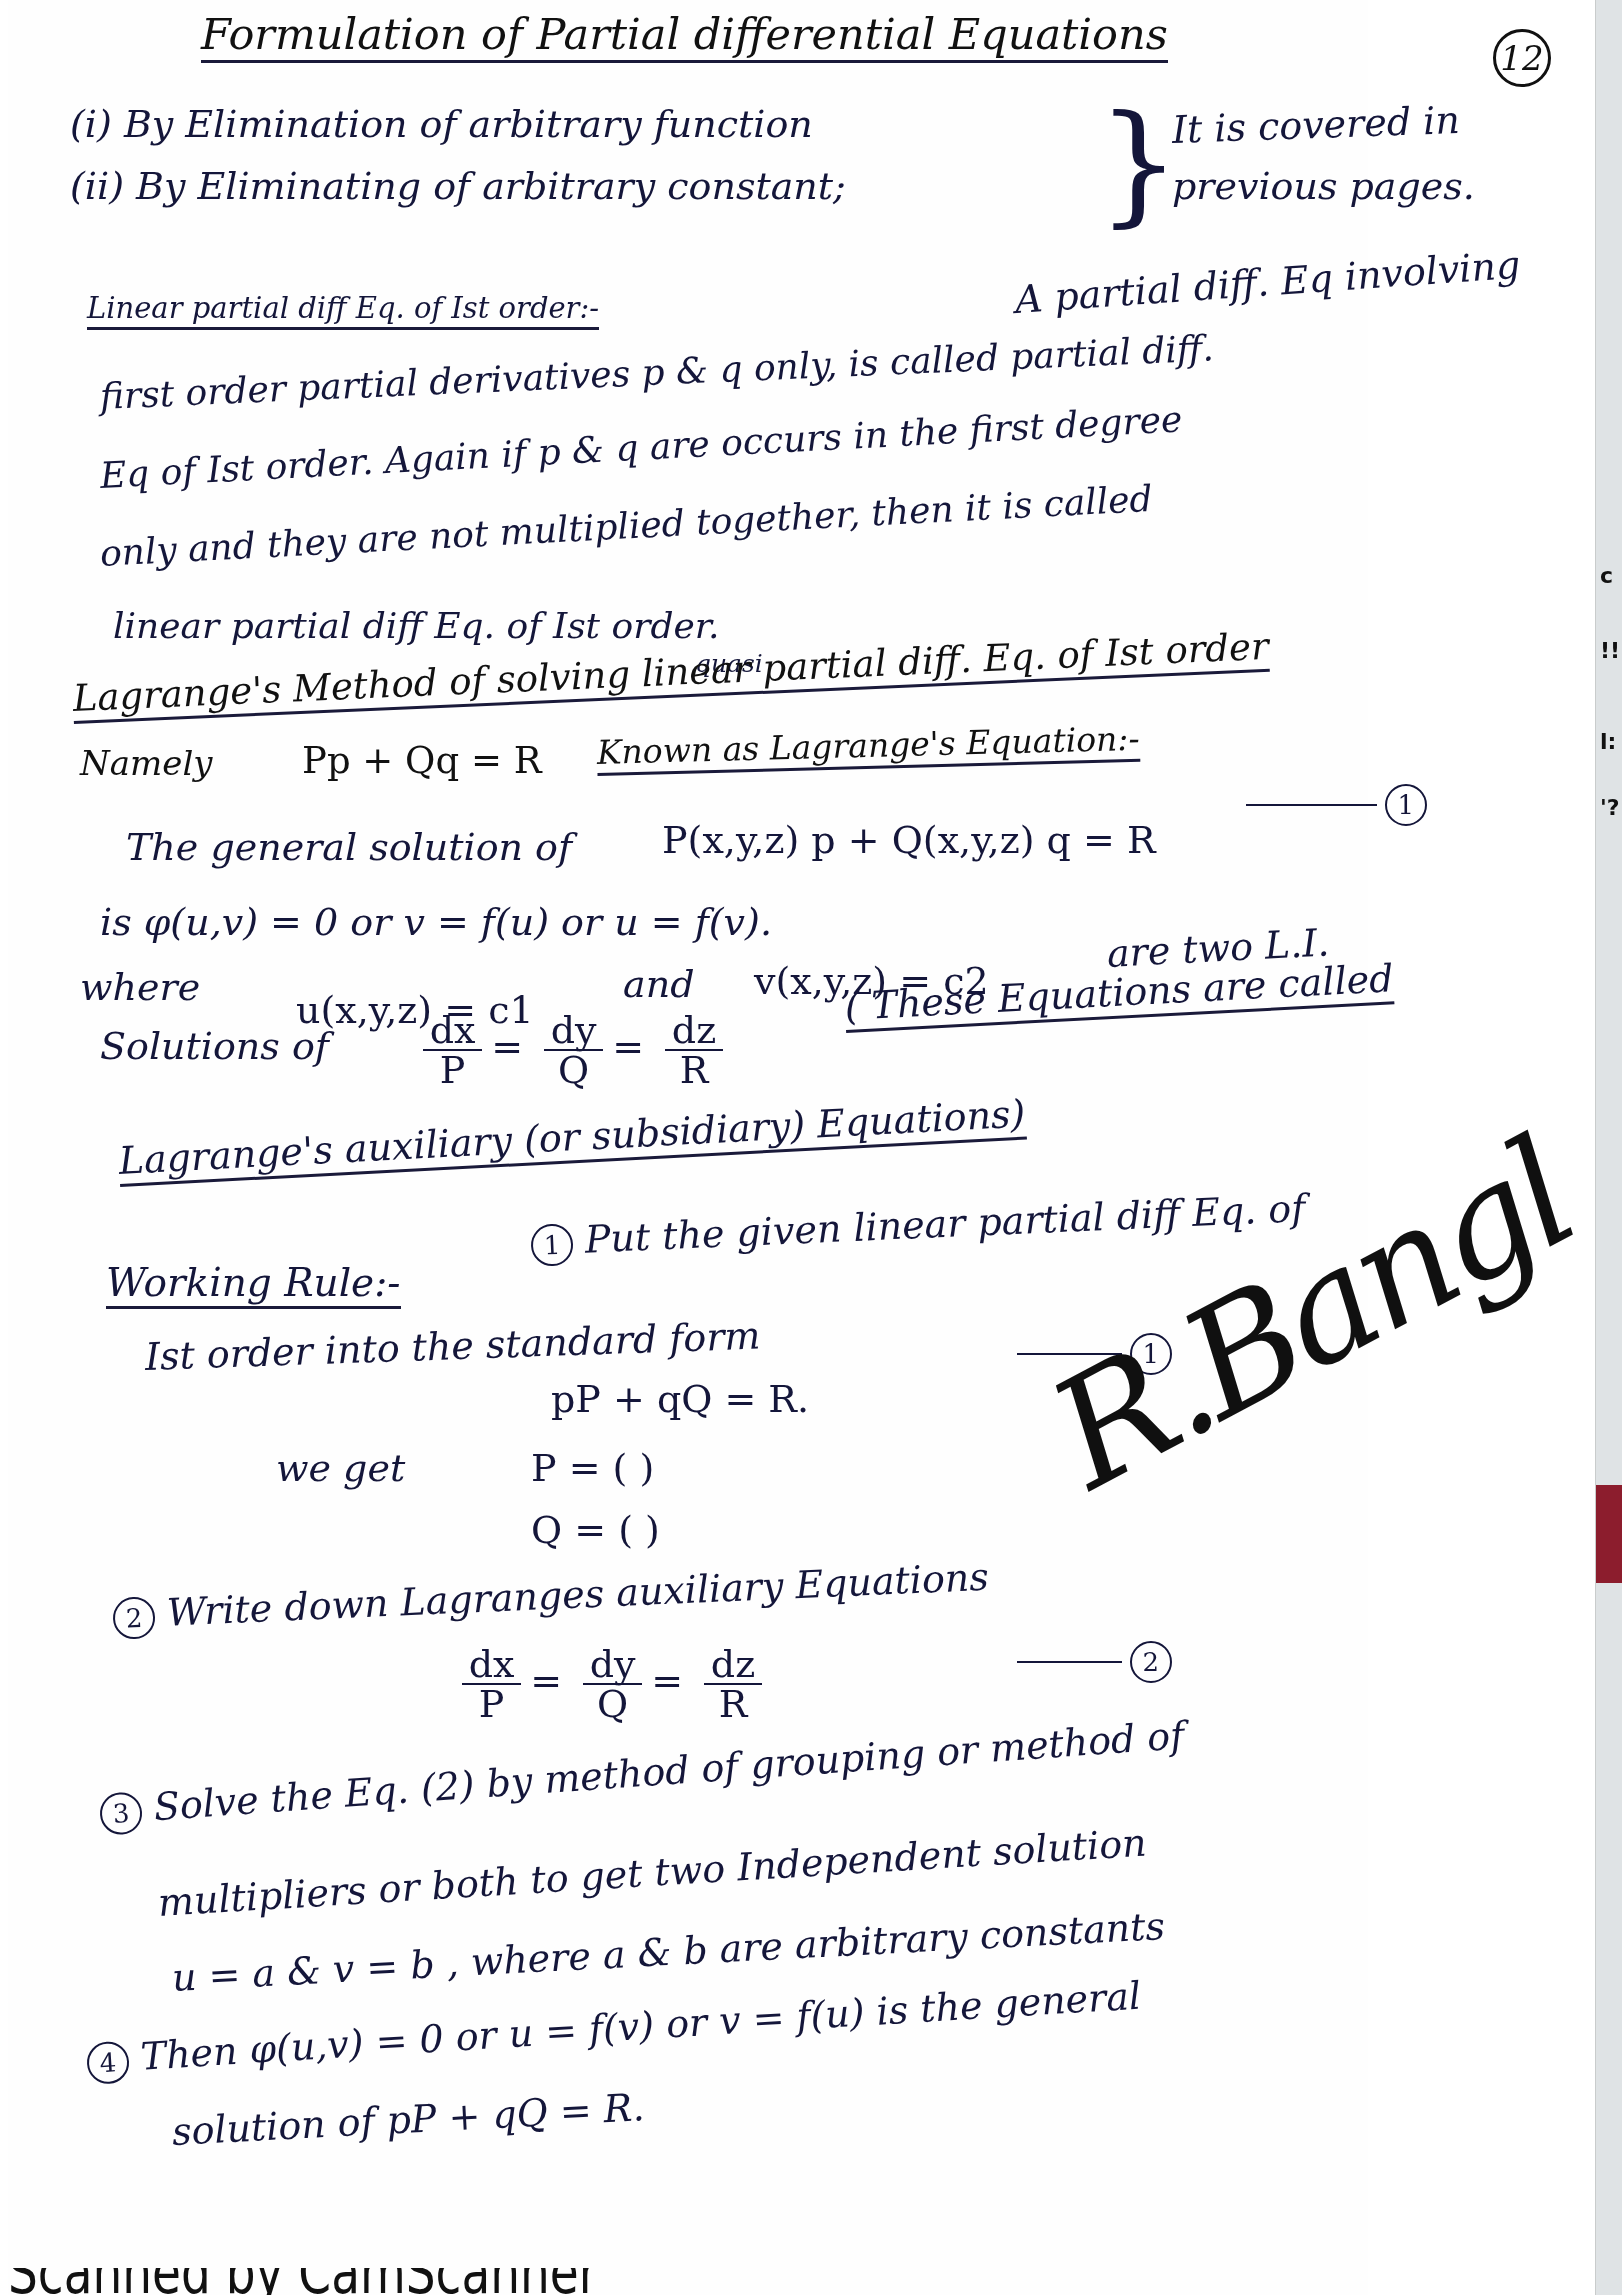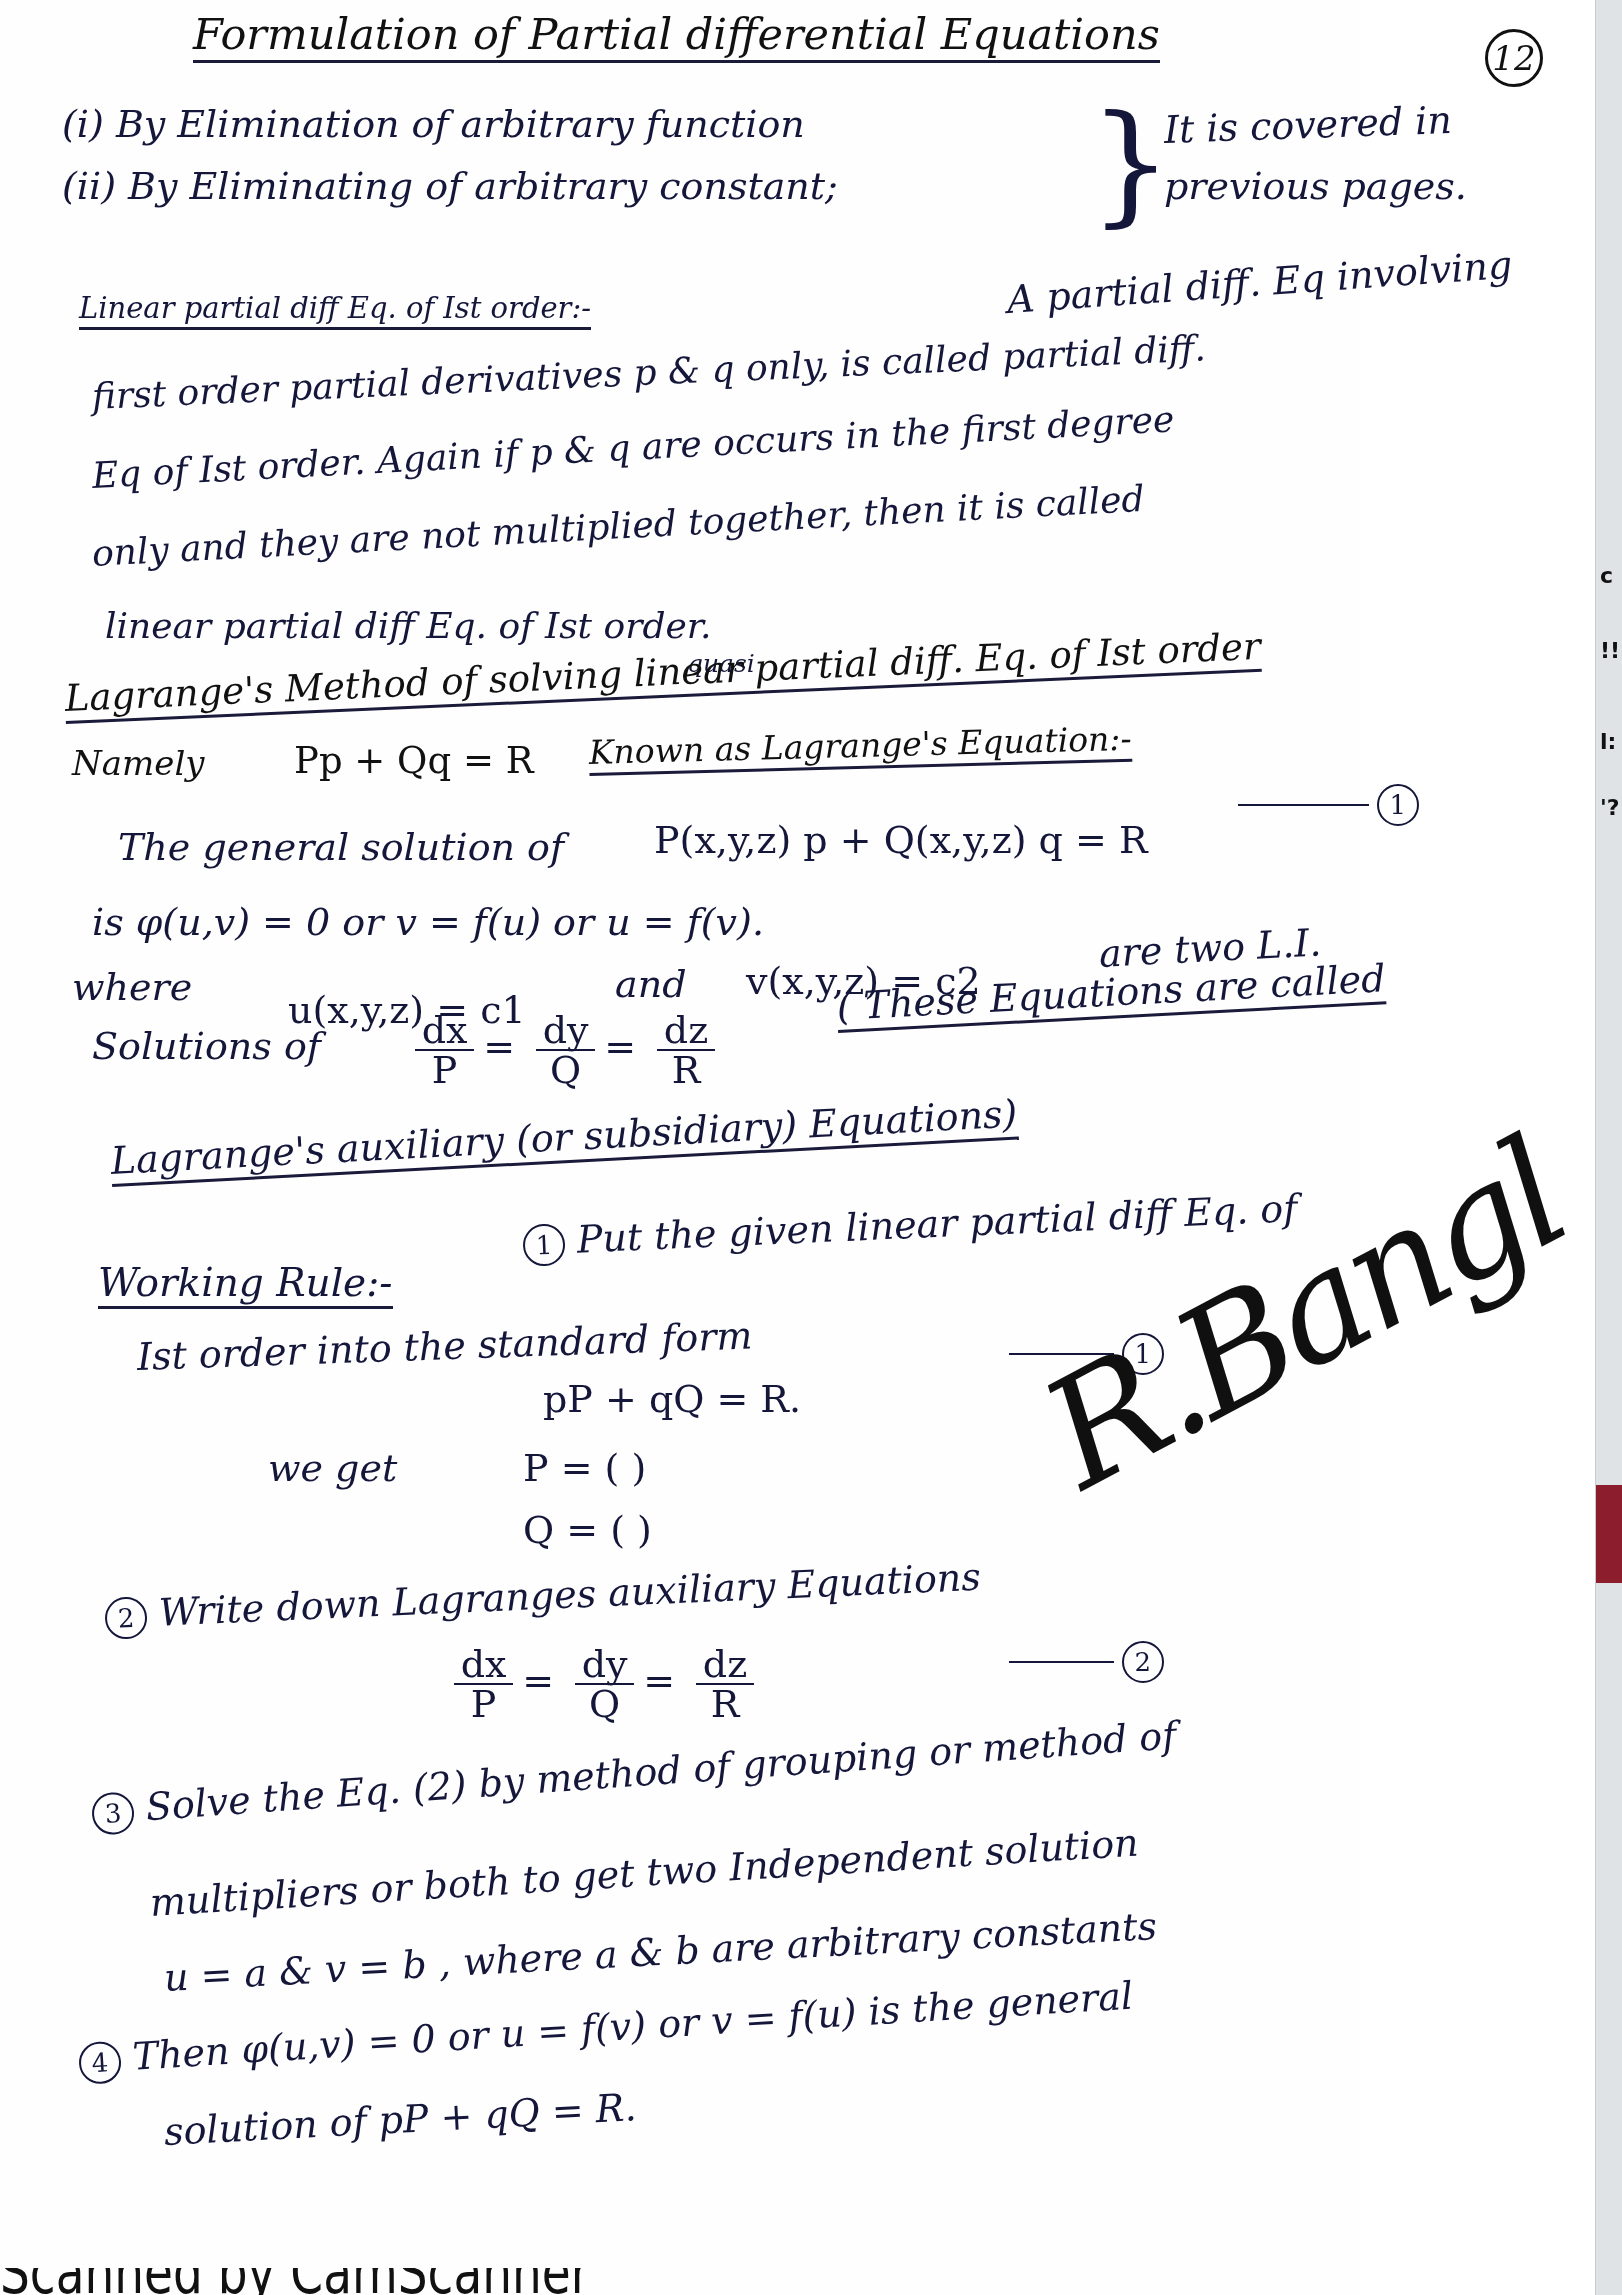--- a/index.html
+++ b/index.html
@@ -1,21 +1,21 @@
 <!DOCTYPE html>
 <html style="font-size:10.5px"><head>
 <meta charset="utf-8">
 <style>
   html, body { margin: 0; padding: 0; background: #ffffff; }
   body {
     width: 1622px; height: 2295px; position: relative; overflow: hidden;
     font-family: "DejaVu Serif", serif;
     color: #14163a;
   }
-  .page { position: absolute; left: 0; top: 0; width: 1360px; height: 2295px; background: #fefefe; }
+  .page { position: absolute; left: 8px; top: 0; width: 1360px; height: 2295px; background: #fefefe; }
   .edge { position: absolute; right: 0; top: 0; width: 26px; height: 2295px; background: #dfe3e5; border-left: 1.3px solid #c9cccc; }
   .edge .mark { position: absolute; left: 3.9px; font-family: "DejaVu Sans", sans-serif; font-weight: bold; color: #111; font-size: 22px; }
   .edge .stripe { position: absolute; left: 0; width: 26px; background: #8c1d2d; }
   .ln { position: absolute; white-space: nowrap; font-style: italic; font-size: 38px; line-height: 1; transform-origin: left center; }
   .blk { color: #111111; }
   .ul { border-bottom: 3.9px solid #1a1a3a; padding-bottom: 3.9px; }
   .circ { display: inline-block; border: 2.6px solid currentColor; border-radius: 50%; width: 38px; height: 38px; line-height: 38px; text-align: center; font-size: 26px; font-style: normal; vertical-align: middle; }
   .frac { display: inline-flex; flex-direction: column; align-items: center; vertical-align: middle; margin: 0 9.2px; }
   .frac .num { border-bottom: 2.6px solid currentColor; padding: 0 6.5px; }
   .frac .den { padding: 0 6.5px; }

